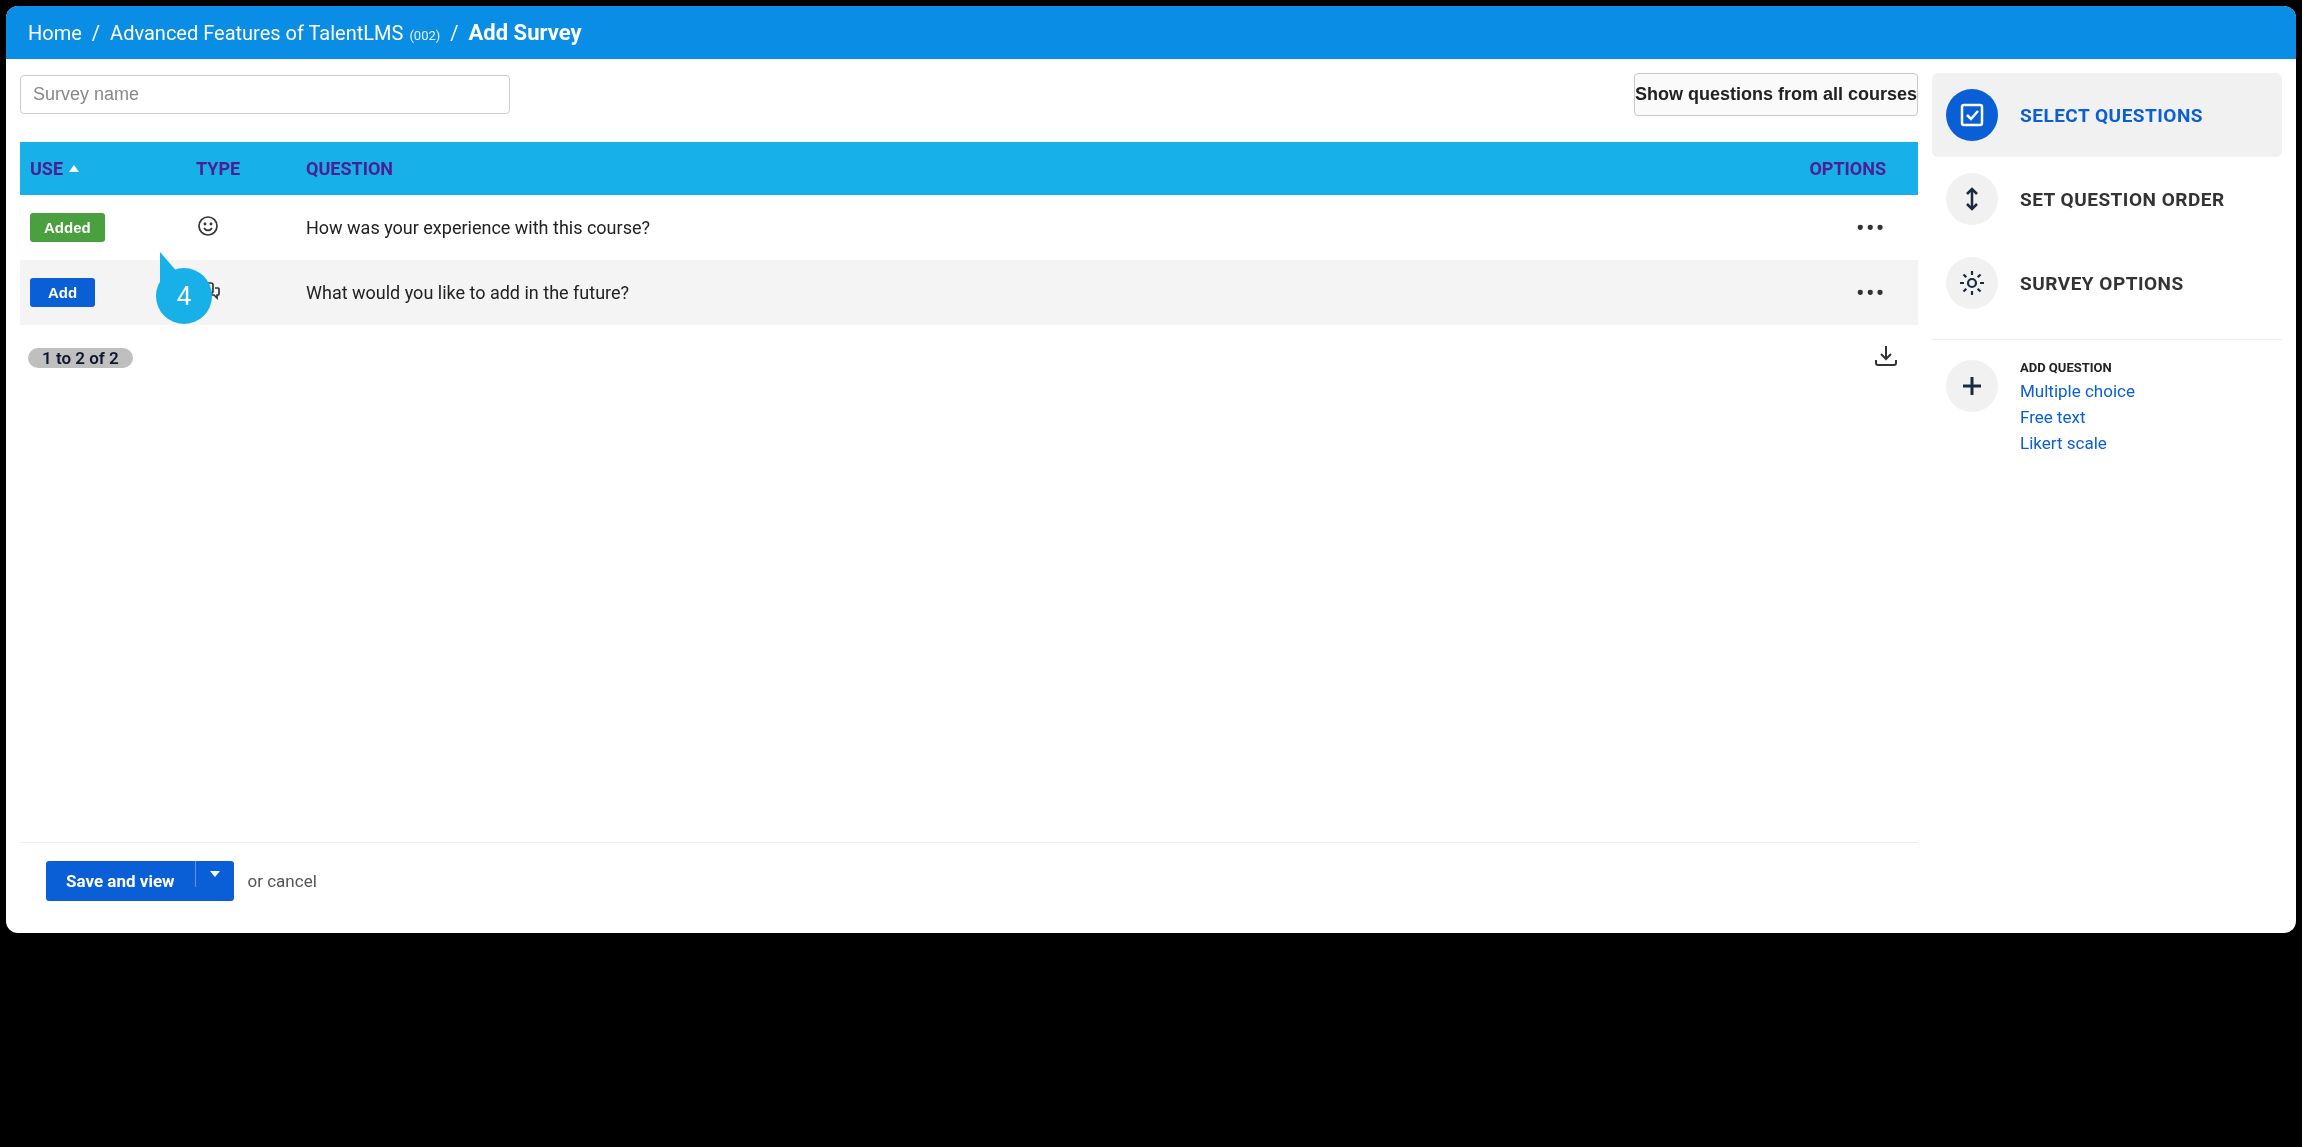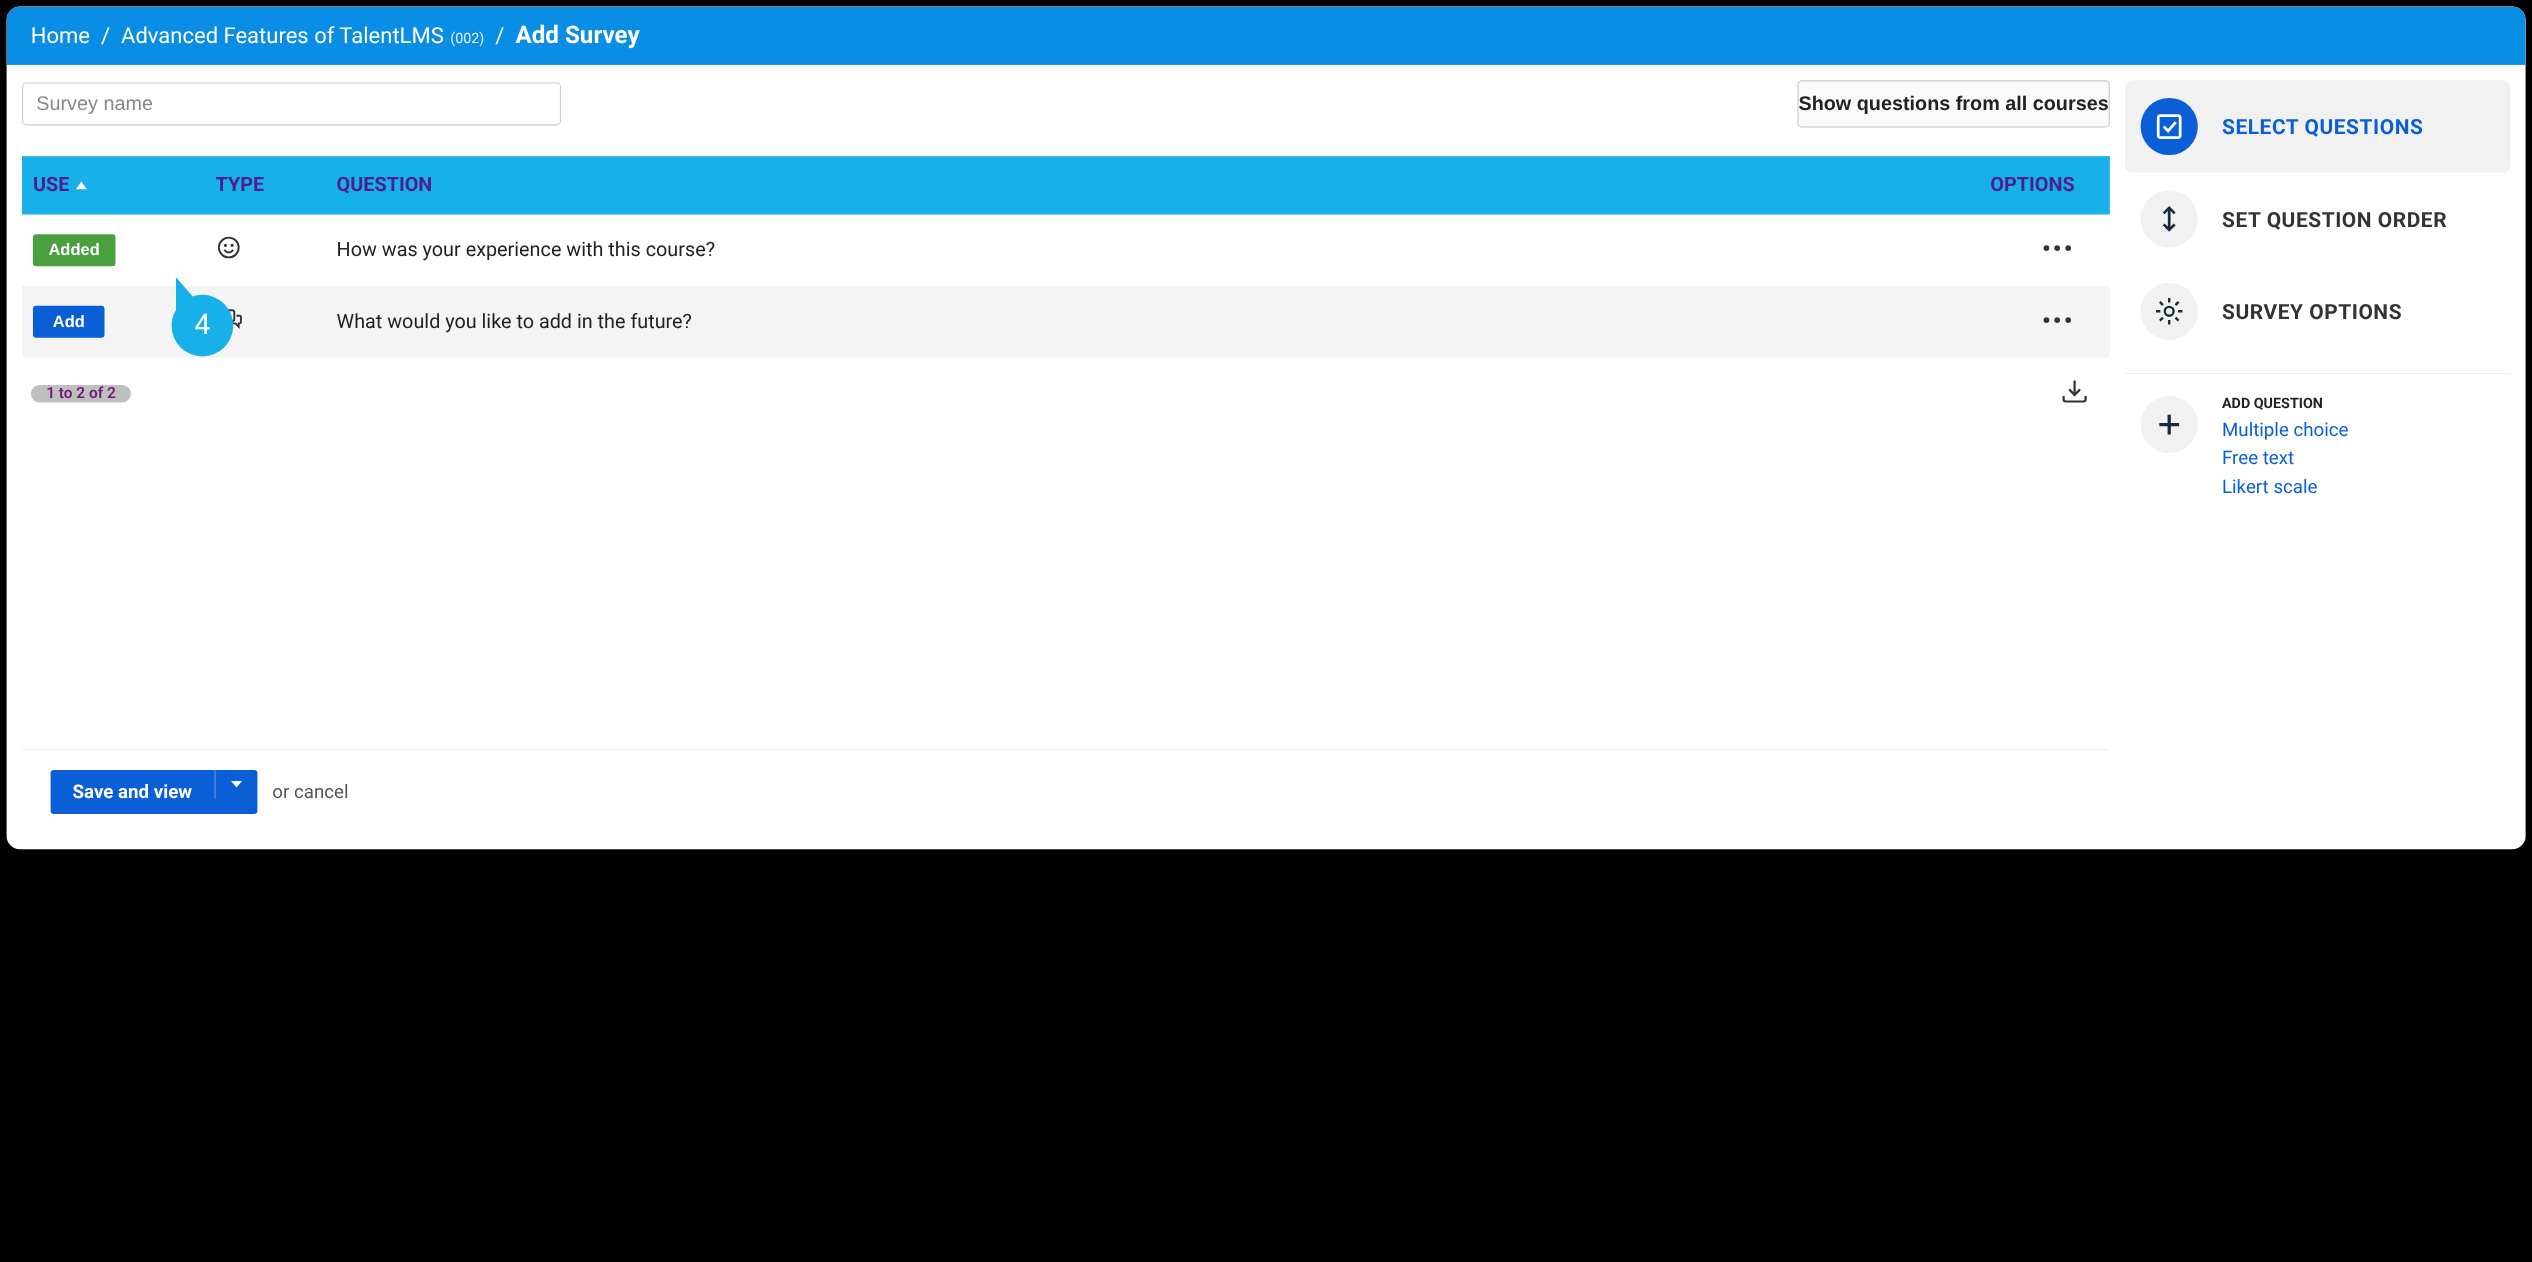--- a/index.html
+++ b/index.html
@@ -5,21 +5,21 @@
     * { box-sizing: border-box; margin: 0; padding: 0; }
     body {
       font-family: -apple-system, BlinkMacSystemFont, "Segoe UI", Roboto, "Helvetica Neue", Arial, sans-serif;
       background: #000;
       padding: 6px;
     }
     .window {
       background: #fff;
       border-radius: 12px;
       overflow: hidden;
-      height: 766px;
+      height: 927px;
       display: flex;
       flex-direction: column;
     }
     .header-bar {
       background: #0a8de4;
       color: #fff;
       padding: 14px 22px;
       font-size: 20px;
       display: flex;
       align-items: baseline;
@@ -119,23 +119,23 @@
     .dots { font-size: 22px; letter-spacing: 2px; font-weight: 700; color: #333; cursor: pointer; }
     .table-footer {
       display: flex;
       justify-content: space-between;
       align-items: center;
       margin-top: 18px;
       padding: 0 8px;
     }
     .range-pill {
       background: #bfbfbf;
-      color: #701a75;
+      color: #0f172a;
       font-weight: 600;
-      font-size: 14px;
+      font-size: 17px;
       padding: 0 14px;
       border-radius: 14px;
     }
     .download-ico { color: #333; cursor: pointer; margin-right: 10px; }
     .callout {
       position: absolute;
       left: 136px;
       top: 195px;
       width: 56px;
       height: 56px;

